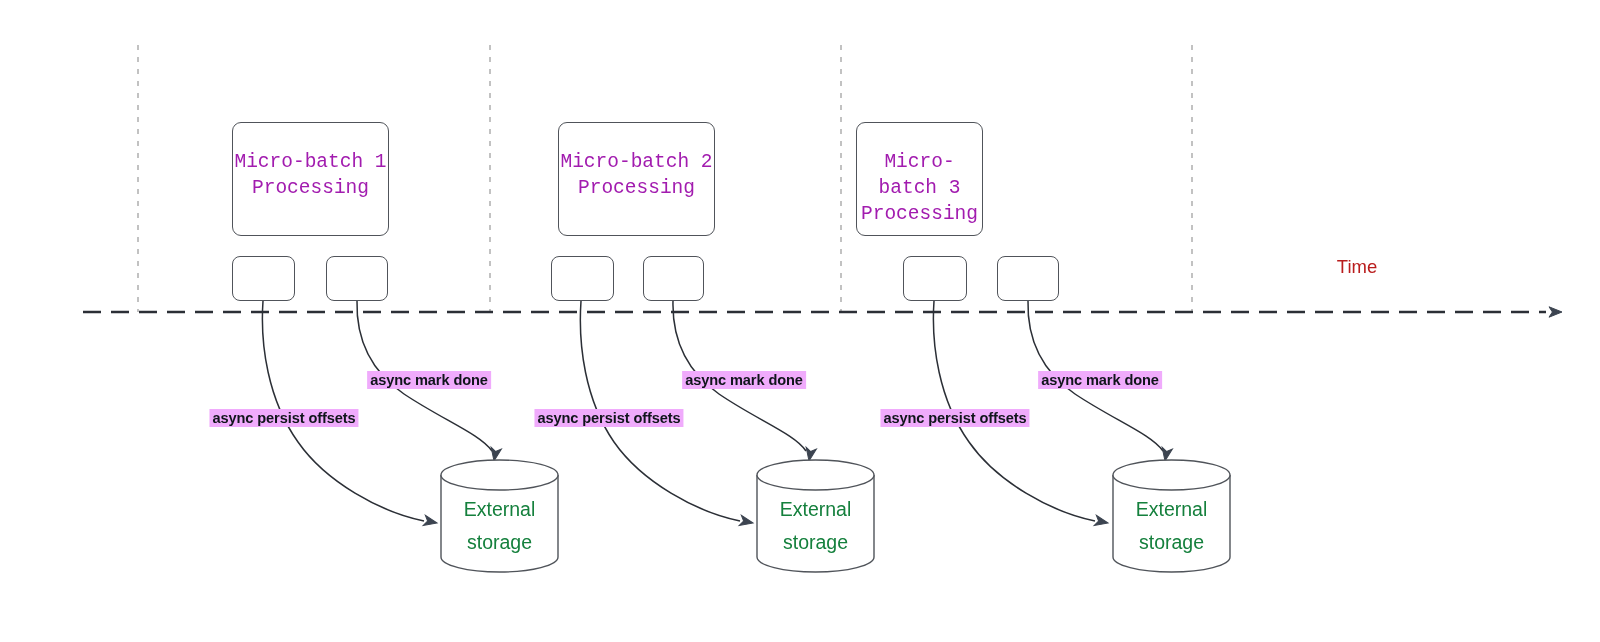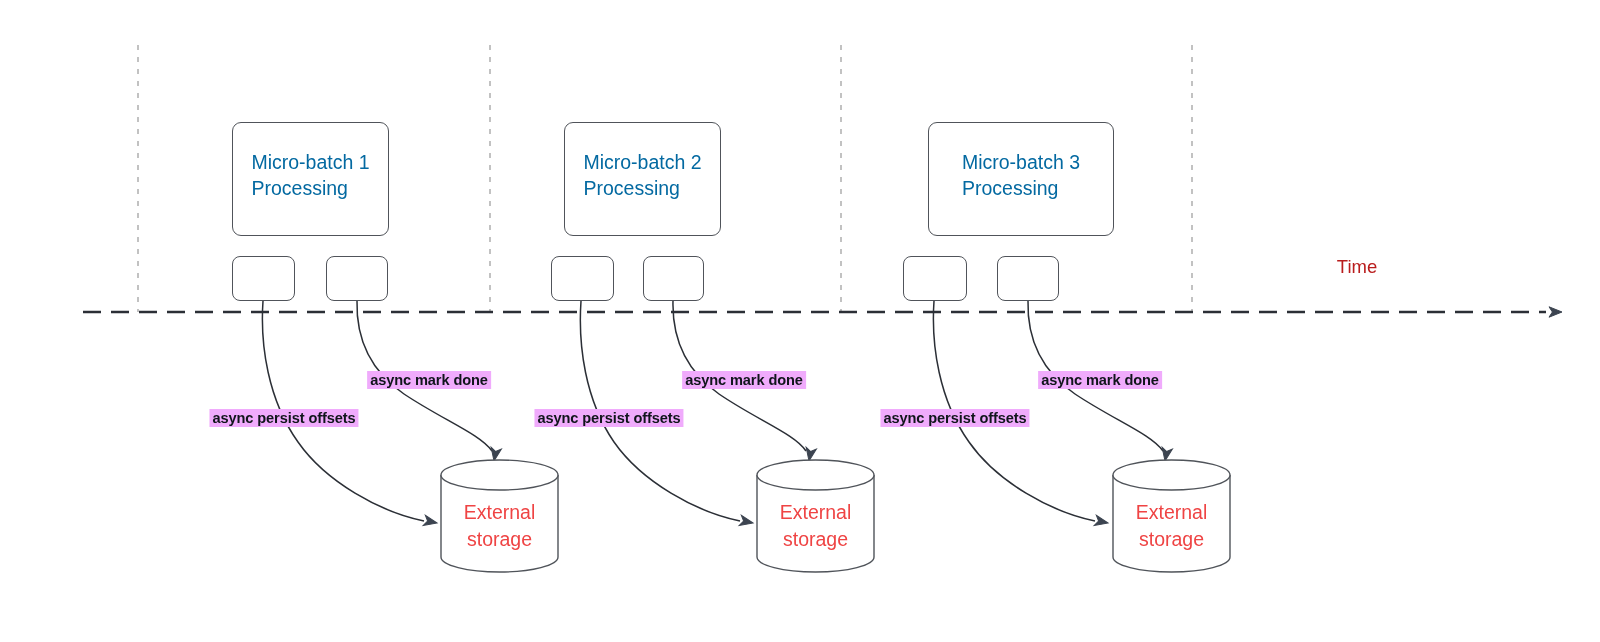--- a/index.html
+++ b/index.html
@@ -18,23 +18,24 @@
     border:1.4px solid #50545a;
     border-radius:9px;
     background:#ffffff;
     display:flex;
     justify-content:center;
     padding-top:26px;
   }
   .batch-text{
     font-size:19.5px;
     line-height:26px;
-    color:#0369a1;
-    text-align:left;
+    color:#a21caf;
+    text-align:center;
     white-space:pre-line;
+    font-family:Liberation Mono, monospace;
   }
   .mini-box{
     position:absolute;
     box-sizing:border-box;
     border:1.4px solid #50545a;
     border-radius:8px;
     background:#ffffff;
   }
   .edge-label{
     position:absolute;
@@ -50,22 +51,22 @@
   .time-label{
     position:absolute;
     font-size:18.5px;
     color:#b91c1c;
     white-space:nowrap;
     transform:translate(-50%,-50%);
   }
   .store-text{
     position:absolute;
     font-size:19.5px;
-    line-height:27px;
-    color:#ef4444;
+    line-height:33px;
+    color:#15803d;
     text-align:center;
     white-space:pre-line;
     transform:translate(-50%,-50%);
     pointer-events:none;
   }
 </style>
 </head>
 <body>
 
 <div id="stage">
@@ -127,31 +128,31 @@
     <div class="batch-box" style="left: 232px; top: 122px; width: 157px; height: 114px;">
       <div class="batch-text">Micro-batch 1
 Processing</div>
     </div>
     <div class="mini-box" style="left: 232px; top: 256px; width: 63px; height: 45px;"></div>
     <div class="mini-box" style="left: 326px; top: 256px; width: 62px; height: 45px;"></div>
     <div class="edge-label" style="left: 284px; top: 418px;">async persist offsets</div>
     <div class="edge-label" style="left: 429px; top: 380px;">async mark done</div>
     <div class="store-text" style="left: 815.5px; top: 525.5px;">External
 storage</div>
-    <div class="batch-box" style="left: 558px; top: 122px; width: 157px; height: 114px; margin-left: 6px;">
+    <div class="batch-box" style="left: 558px; top: 122px; width: 157px; height: 114px;">
       <div class="batch-text">Micro-batch 2
 Processing</div>
     </div>
     <div class="mini-box" style="left: 551px; top: 256px; width: 63px; height: 45px;"></div>
     <div class="mini-box" style="left: 643px; top: 256px; width: 61px; height: 45px;"></div>
     <div class="edge-label" style="left: 609px; top: 418px;">async persist offsets</div>
     <div class="edge-label" style="left: 744px; top: 380px;">async mark done</div>
     <div class="store-text" style="left: 1171.5px; top: 525.5px;">External
 storage</div>
-    <div class="batch-box" style="left: 928px; top: 122px; width: 186px; height: 114px;">
+    <div class="batch-box" style="left: 856px; top: 122px; width: 127px; height: 114px;">
       <div class="batch-text">Micro-batch 3
 Processing</div>
     </div>
     <div class="mini-box" style="left: 903px; top: 256px; width: 64px; height: 45px;"></div>
     <div class="mini-box" style="left: 997px; top: 256px; width: 62px; height: 45px;"></div>
     <div class="edge-label" style="left: 955px; top: 418px;">async persist offsets</div>
     <div class="edge-label" style="left: 1100px; top: 380px;">async mark done</div>
   </div>
 
 </body></html>

